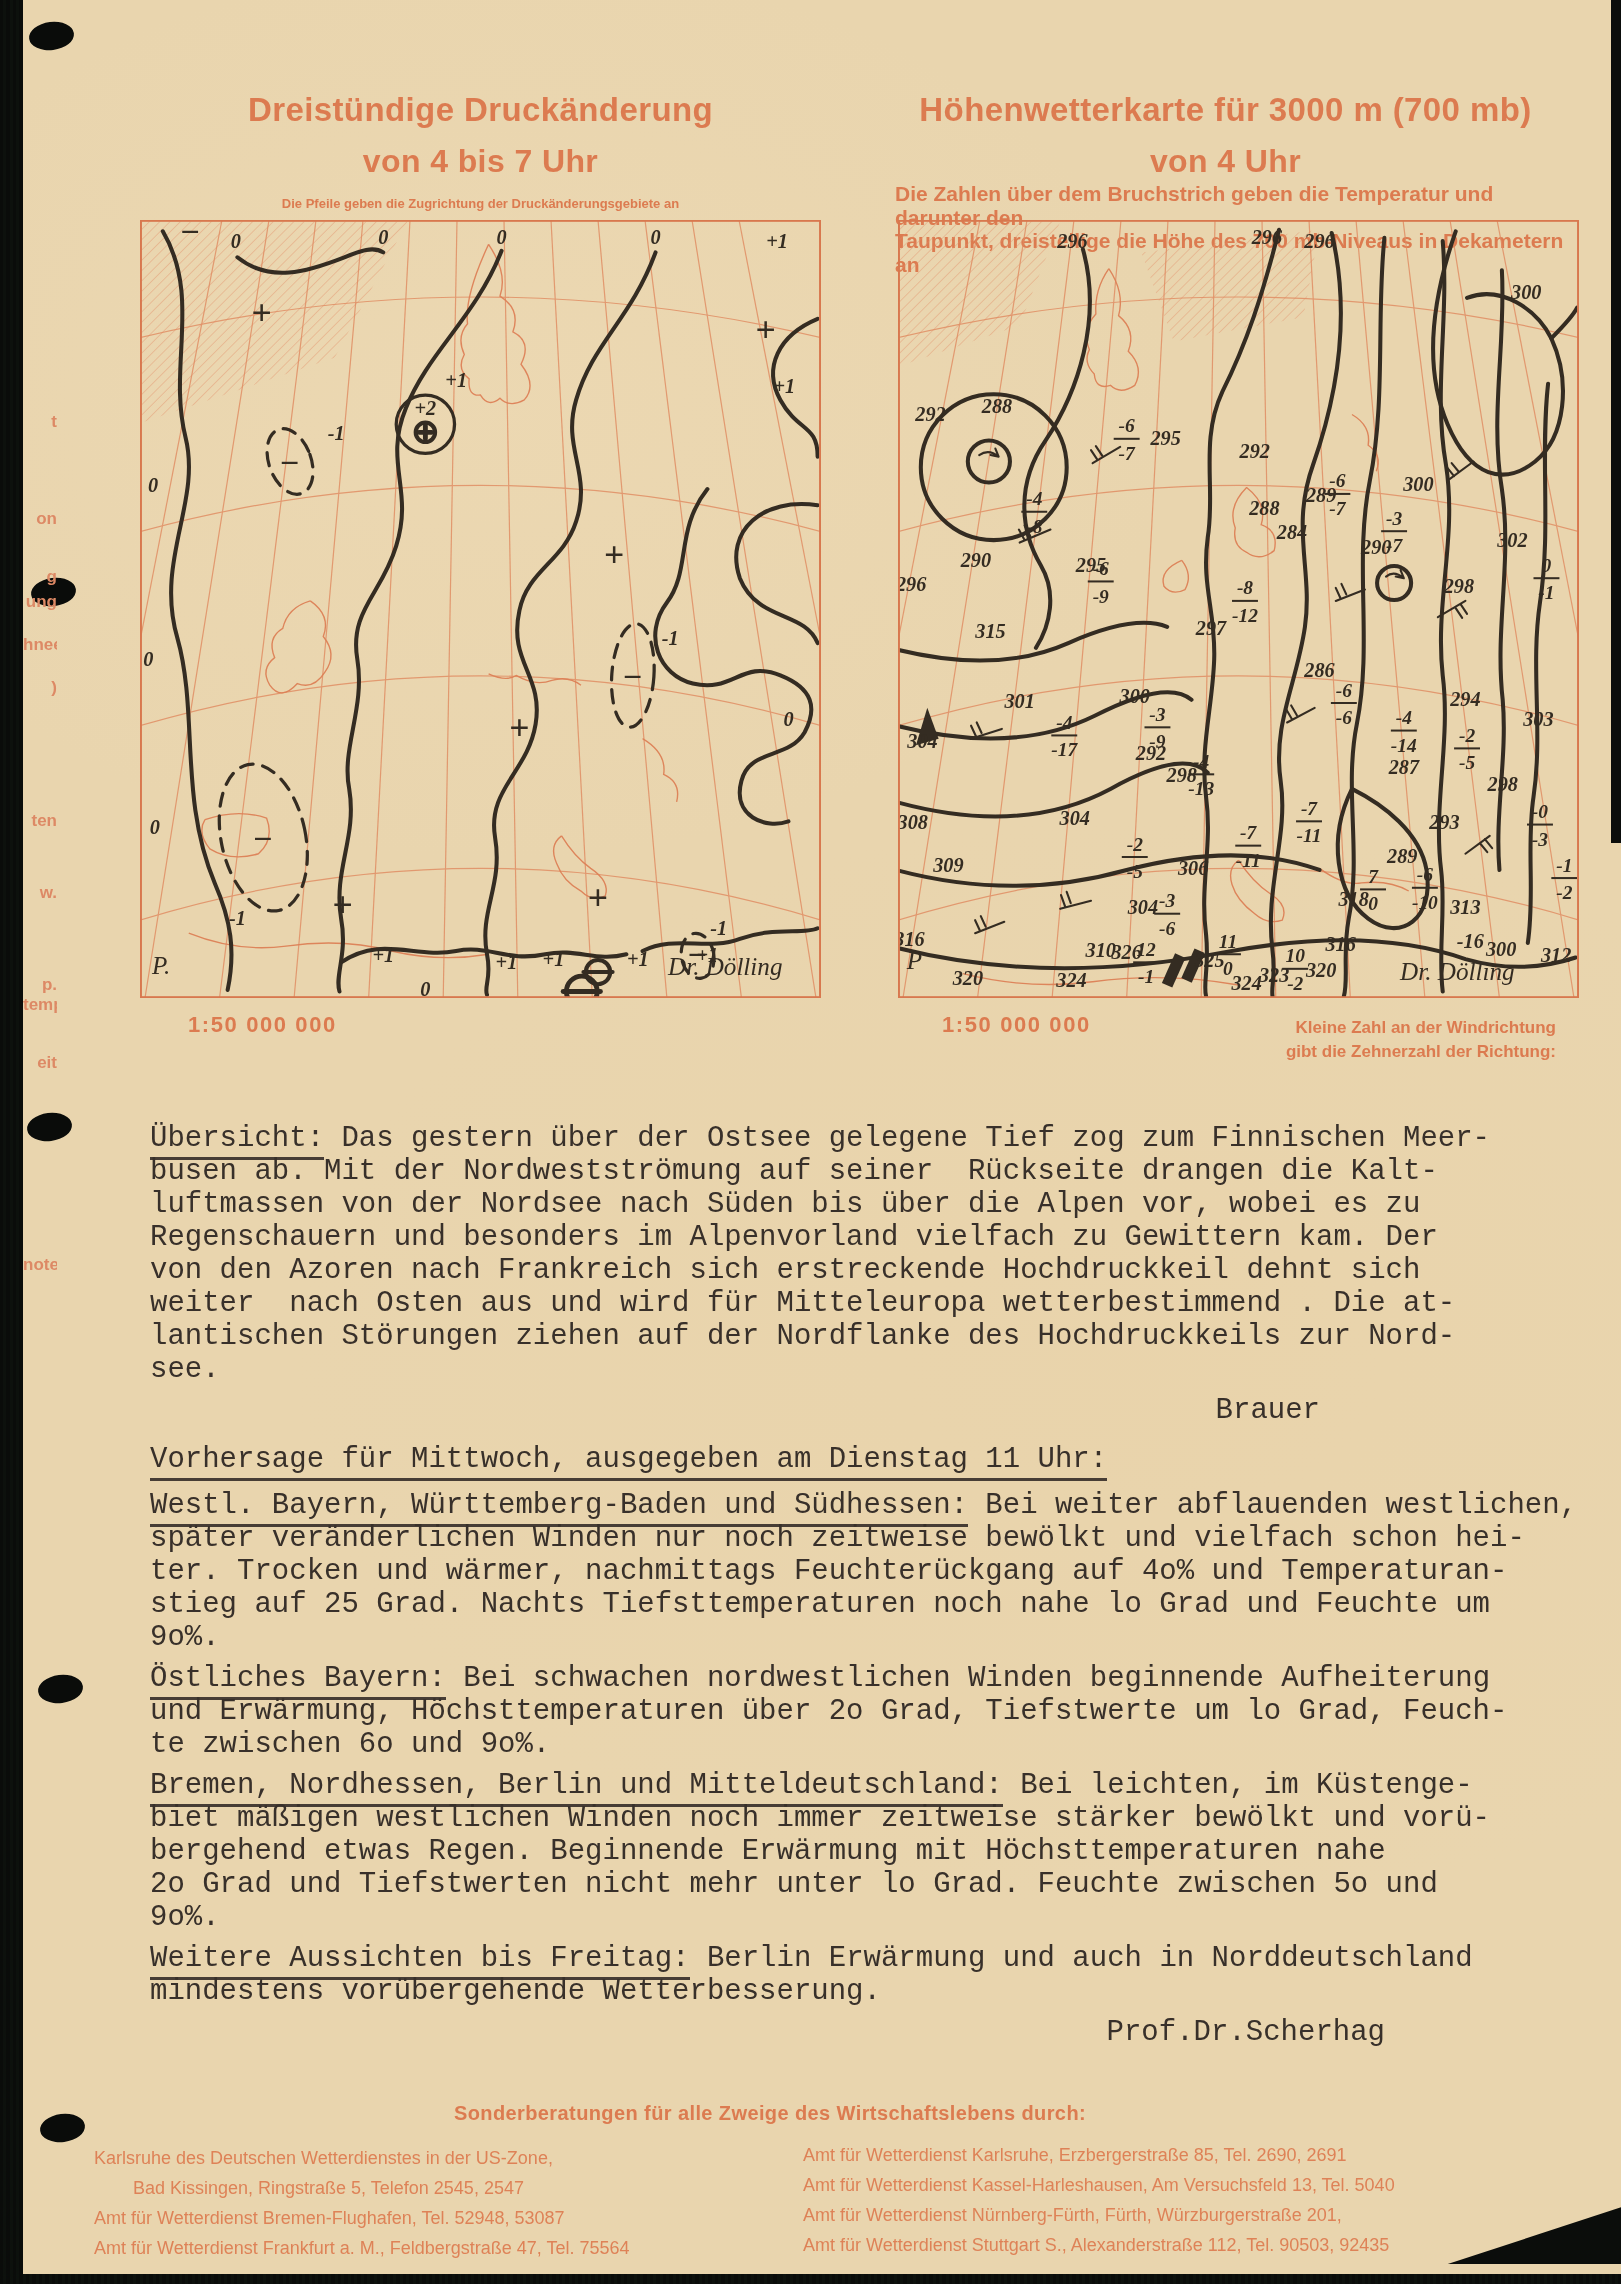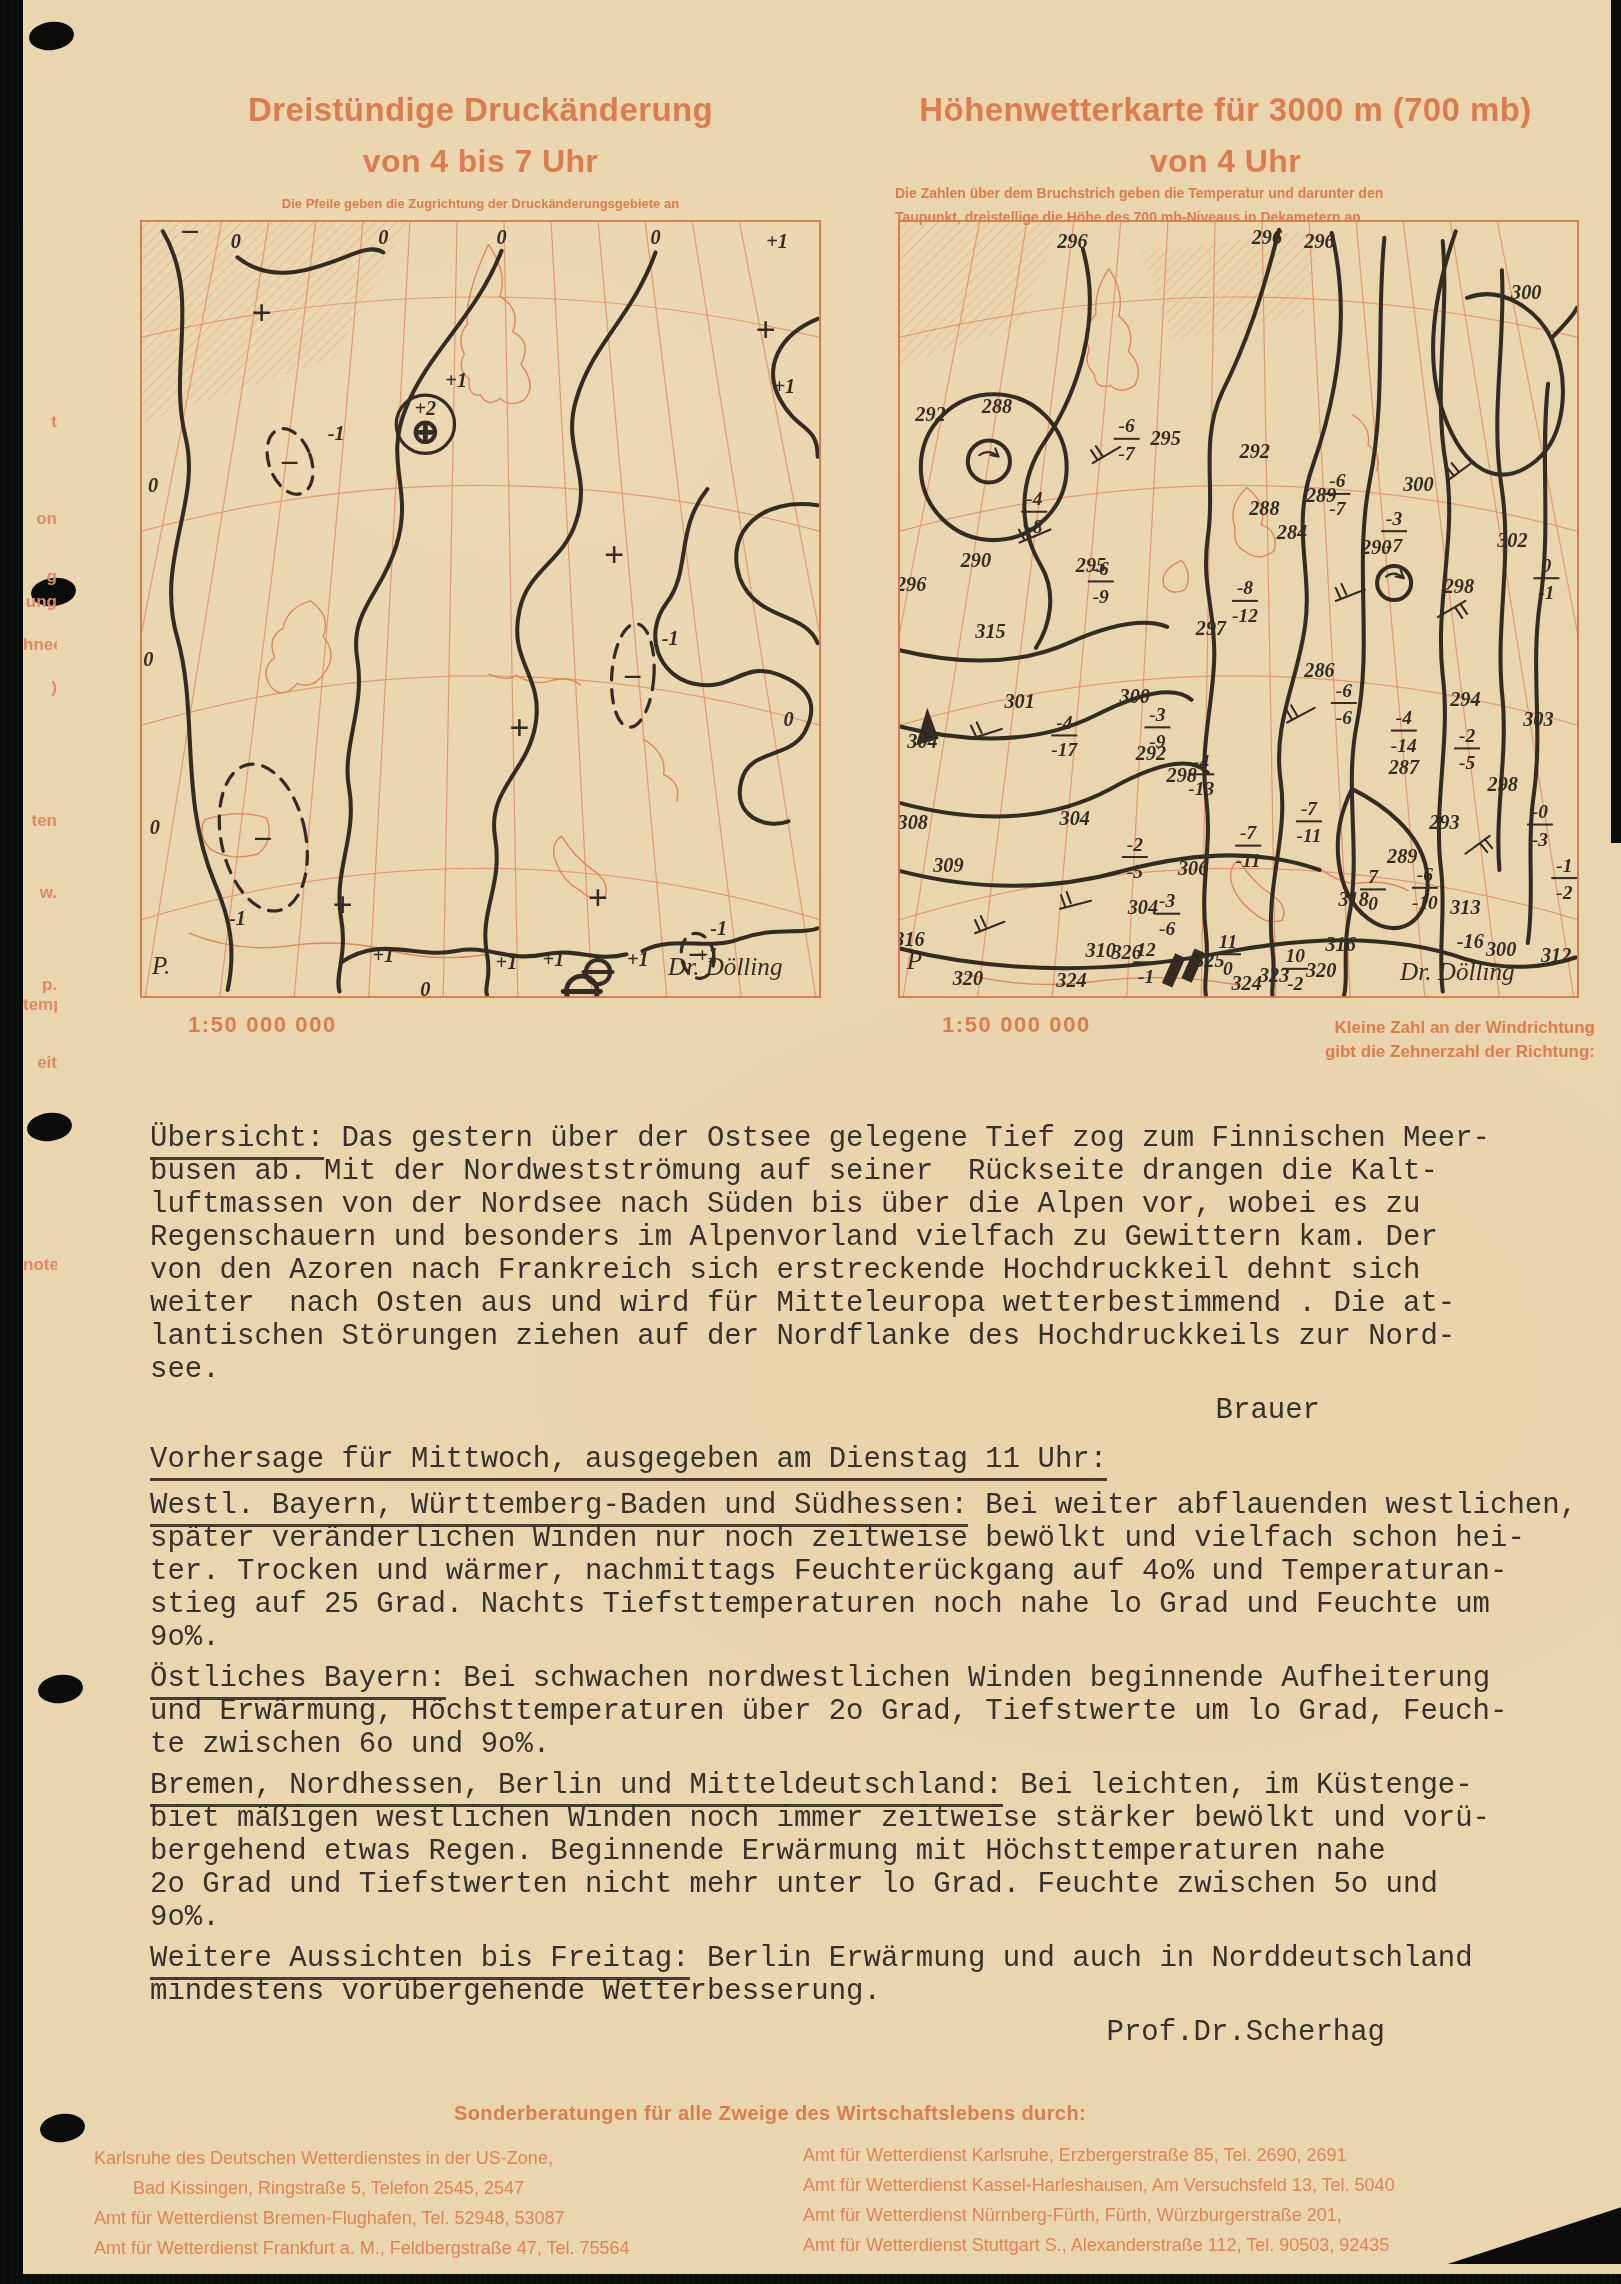--- a/index.html
+++ b/index.html
@@ -18,21 +18,21 @@
   .edge-right-dark{position:absolute;right:0;top:0;width:10.5px;height:843px;background:#0b0d0b;}
   .corner-wedge{position:absolute;right:0;bottom:9.7px;width:174px;height:57px;background:#0b0d0b;
     clip-path:polygon(0 100%,100% 0,100% 100%);}
   .hole{position:absolute;width:45px;height:27.6px;background:#0a0c0a;border-radius:50%;transform:rotate(-7deg);}
   .map-title{position:absolute;text-align:center;font-weight:bold;color:#dc7b50;letter-spacing:0.4px;}
   .t1{font-size:33px;}
   .t2{font-size:32px;}
   .map-sub{position:absolute;font-weight:bold;color:#dc7b50;}
   .map-panel{position:absolute;top:220px;width:681px;height:778px;}
   .scale-label{position:absolute;top:1012px;font-weight:bold;font-size:22px;color:#dc7b50;letter-spacing:1.6px;}
-  .map-note{position:absolute;top:1016px;left:891px;width:681px;text-align:right;
+  .map-note{position:absolute;top:1016px;left:852px;width:681px;text-align:right;
     font-weight:bold;font-size:17px;line-height:24px;color:#dc7b50;}
 
   
   .body-text{position:absolute;left:119px;top:1114px;width:1462px;color:#38302a;}
   .tw{margin:8px;white-space:pre-wrap;font-family:"Liberation Mono",monospace;font-size:29px;line-height:33px;}
   .uh{border-bottom:3.2px solid rgba(56,48,42,.92);padding-bottom:1.6px;}
   .mt16{margin-top:13px;}
   .mt20{margin-top:16px;}
   .sig-right{font-family:"Liberation Mono",monospace;font-size:29px;line-height:33px;text-align:right;}
   .brauer{padding-right:284px;margin-top:1.6px;}
@@ -92,21 +92,21 @@
       <div class="frag" style="top: 1029px; margin-top: 24px;">eit</div>
       <div class="frag" style="top: 1255px;">noten</div>
     </div>
 
   <div class="map-title t1" style="left:101px;top:91px;width:713px">Dreistündige Druckänderung</div>
   <div class="map-title t2" style="left:101px;top:143px;width:713px">von 4 bis 7 Uhr</div>
   <div class="map-sub" style="left:101px;top:196px;width:713px;text-align:center;font-size:13px">Die Pfeile geben die Zugrichtung der Druckänderungsgebiete an</div>
 
   <div class="map-title t1" style="left:862px;top:91px;width:681px">Höhenwetterkarte für 3000 m (700 mb)</div>
   <div class="map-title t2" style="left:862px;top:143px;width:681px">von 4 Uhr</div>
-  <div class="map-sub" style="left:872px;top:182px;width:689px;font-size:14px;line-height:23.5px">
+  <div class="map-sub" style="left:872px;top:182px;width:689px;font-size:21px;line-height:23.5px">
     <div>Die Zahlen über dem Bruchstrich geben die Temperatur und darunter den</div>
     <div>Taupunkt, dreistellige die Höhe des 700 mb-Niveaus in Dekametern an</div>
   </div>
 
   <div class="map-panel" style="left:117px">
     <svg width="681" height="778" viewBox="0 0 840 960">
       <defs>
         <pattern id="hl1" width="9" height="9" patternUnits="userSpaceOnUse" patternTransform="rotate(45)">
           <line x1="0" y1="0" x2="0" y2="9" stroke="#e2906a" stroke-width="1.2"></line>
         </pattern>

